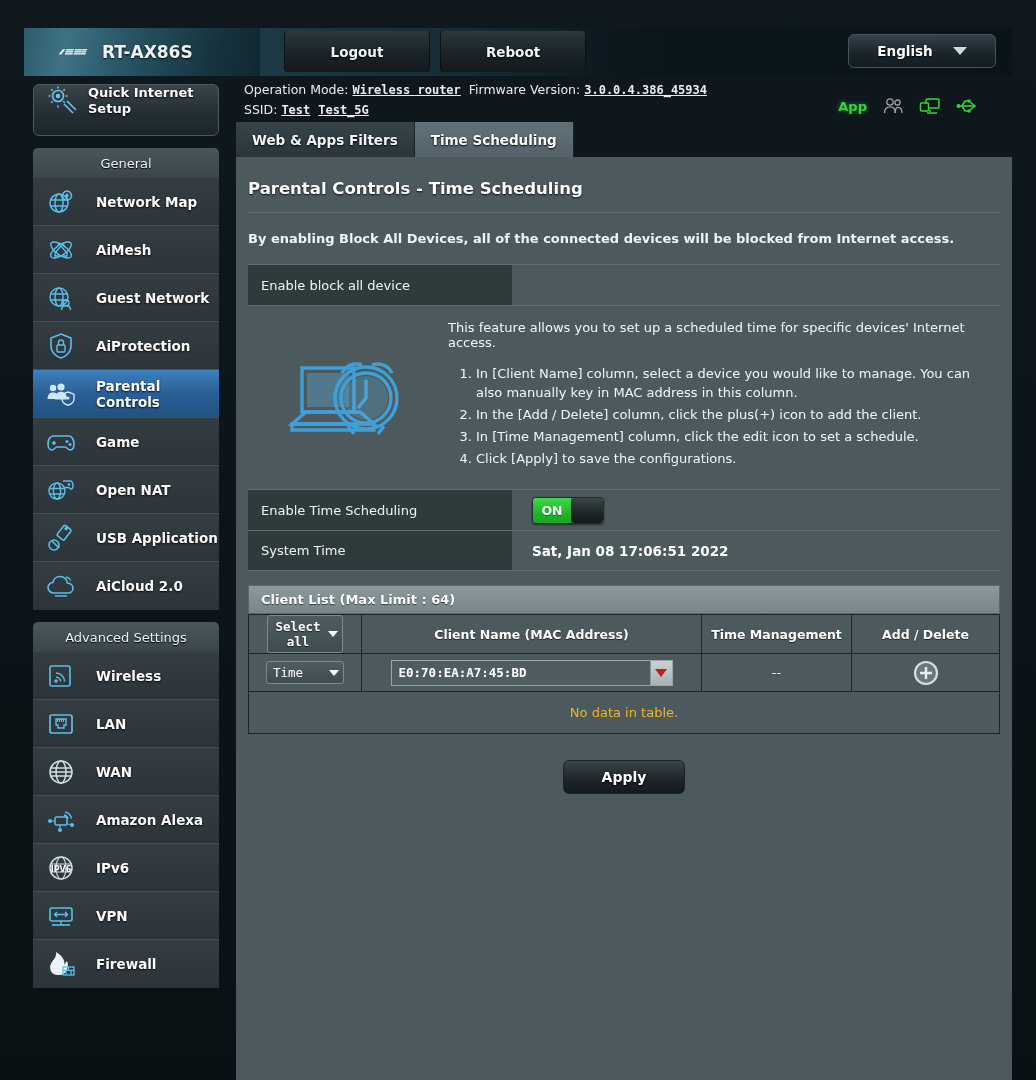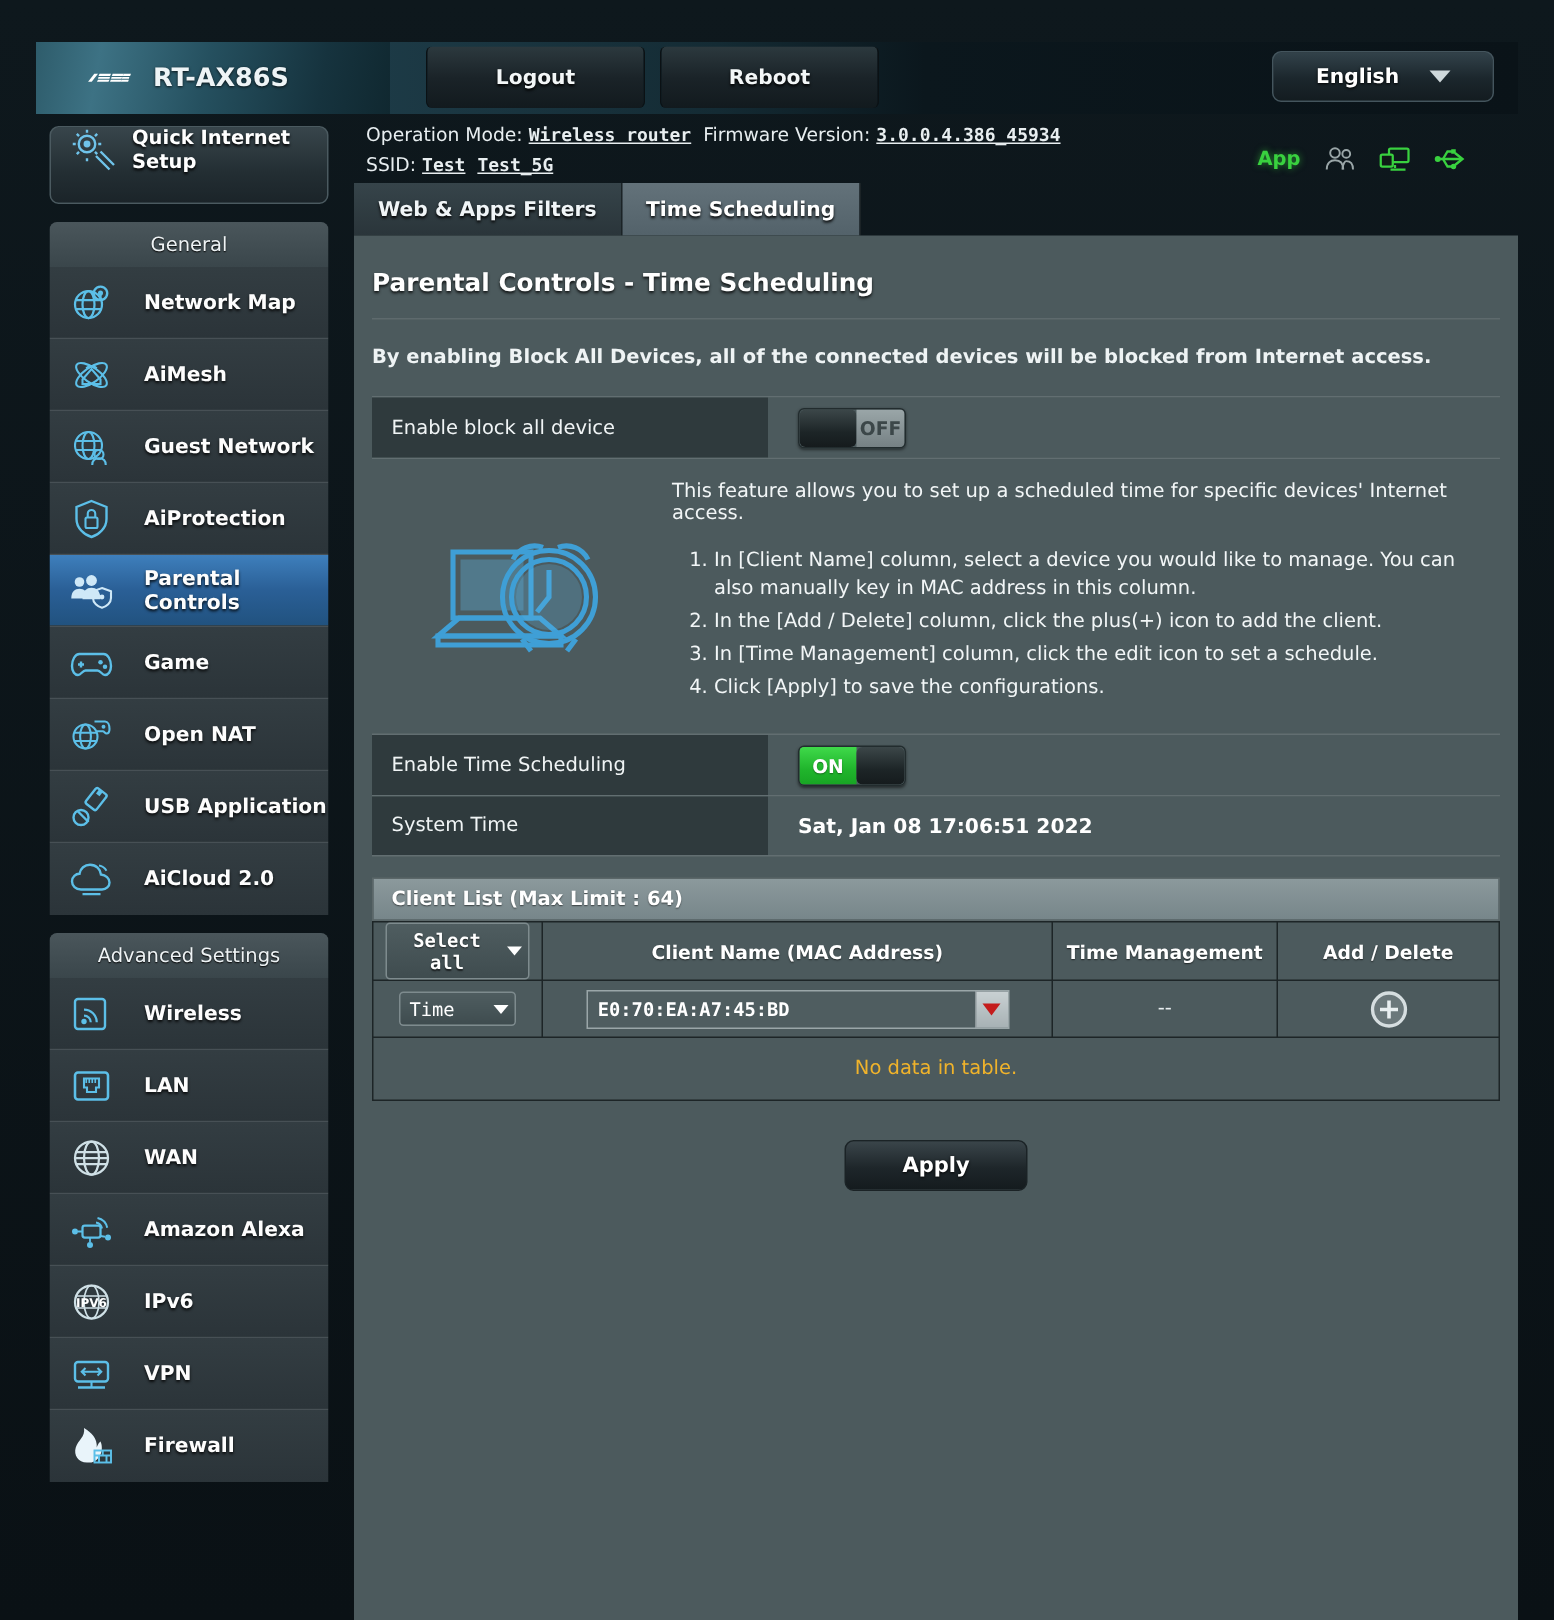--- a/index.html
+++ b/index.html
@@ -287,21 +287,21 @@
     background: linear-gradient(180deg,#4f5d60 0%,#3f4c4f 100%);
     border: 1px solid #7e8b8e;
     border-radius: 3px;
     color: #ffffff;
     font-family: "DejaVu Sans Mono", monospace;
     font-size: 12.5px;
     padding: 3px 4px 3px 6px;
     display: inline-flex; align-items: center; gap: 6px;
     cursor: pointer;
   }
-  .sel-all { width: 96px; justify-content: space-between; align-items: center; }
+  .sel-all { width: 76px; justify-content: space-between; align-items: center; }
   .sel-time { width: 78px; justify-content: space-between; }
   .mini-caret {
     width: 0; height: 0;
     border-left: 5px solid transparent;
     border-right: 5px solid transparent;
     border-top: 6px solid #ffffff;
   }
   .mac-field {
     display: inline-flex;
     width: 282px; height: 26px;
@@ -633,26 +633,20 @@
   <div class="tab active">Time Scheduling</div>
 </div>
 
 <div class="content">
 
   <div class="panel-title">Parental Controls - Time Scheduling</div>
   <div class="panel-desc">By enabling Block All Devices, all of the connected devices will be blocked from Internet access.</div>
 
   <div class="row">
     <div class="row-label">Enable block all device</div>
-    <div class="row-value">
-      <div class="toggle">
-        <div class="tg-off-knob"></div>
-        <div class="tg-off-txt">OFF</div>
-      </div>
-    </div>
   </div>
 
   <div class="instr-block">
     <div class="instr-img">
       <svg width="136" height="100" viewBox="0 0 136 100">
         <g fill="none" stroke="#3f9fd6" stroke-width="3.4">
           <path d="M22 22 L74 22 L74 66 L22 66 Z"></path>
           <path d="M12 78 L26 66 L80 66 L94 78 Z"></path>
           <path d="M12 78 L94 78 L94 84 L12 84 Z"></path>
         </g>

